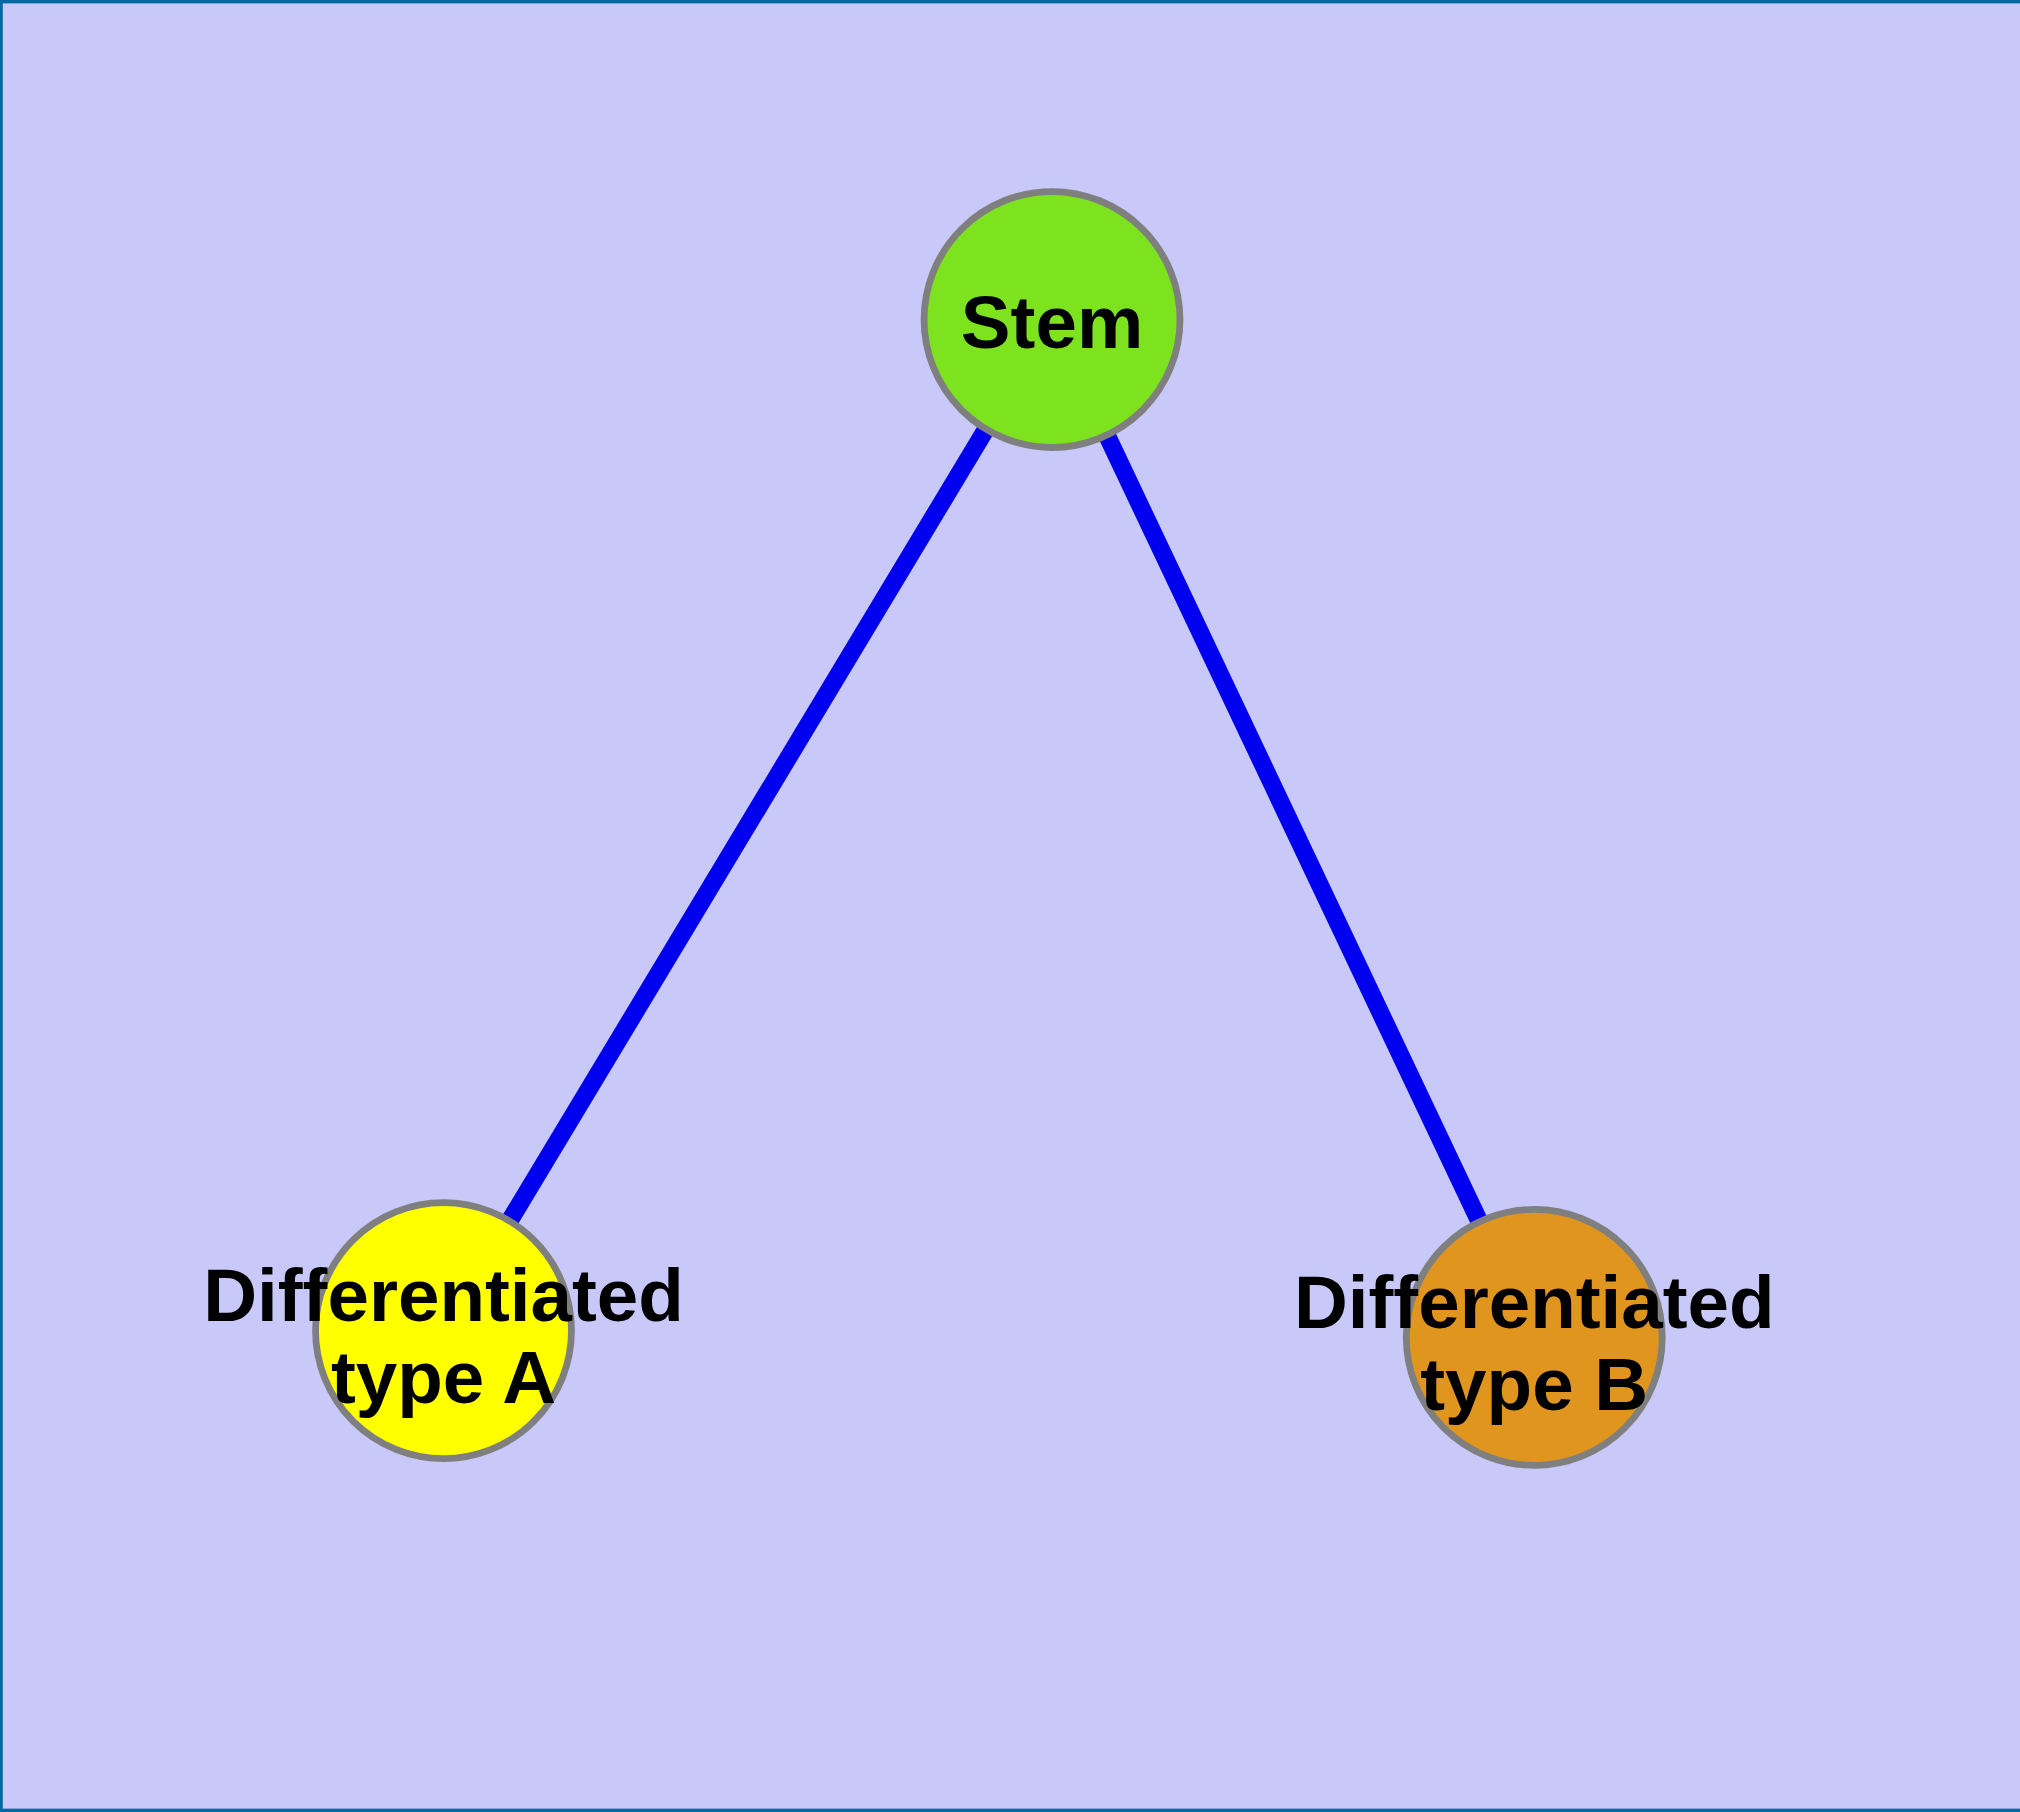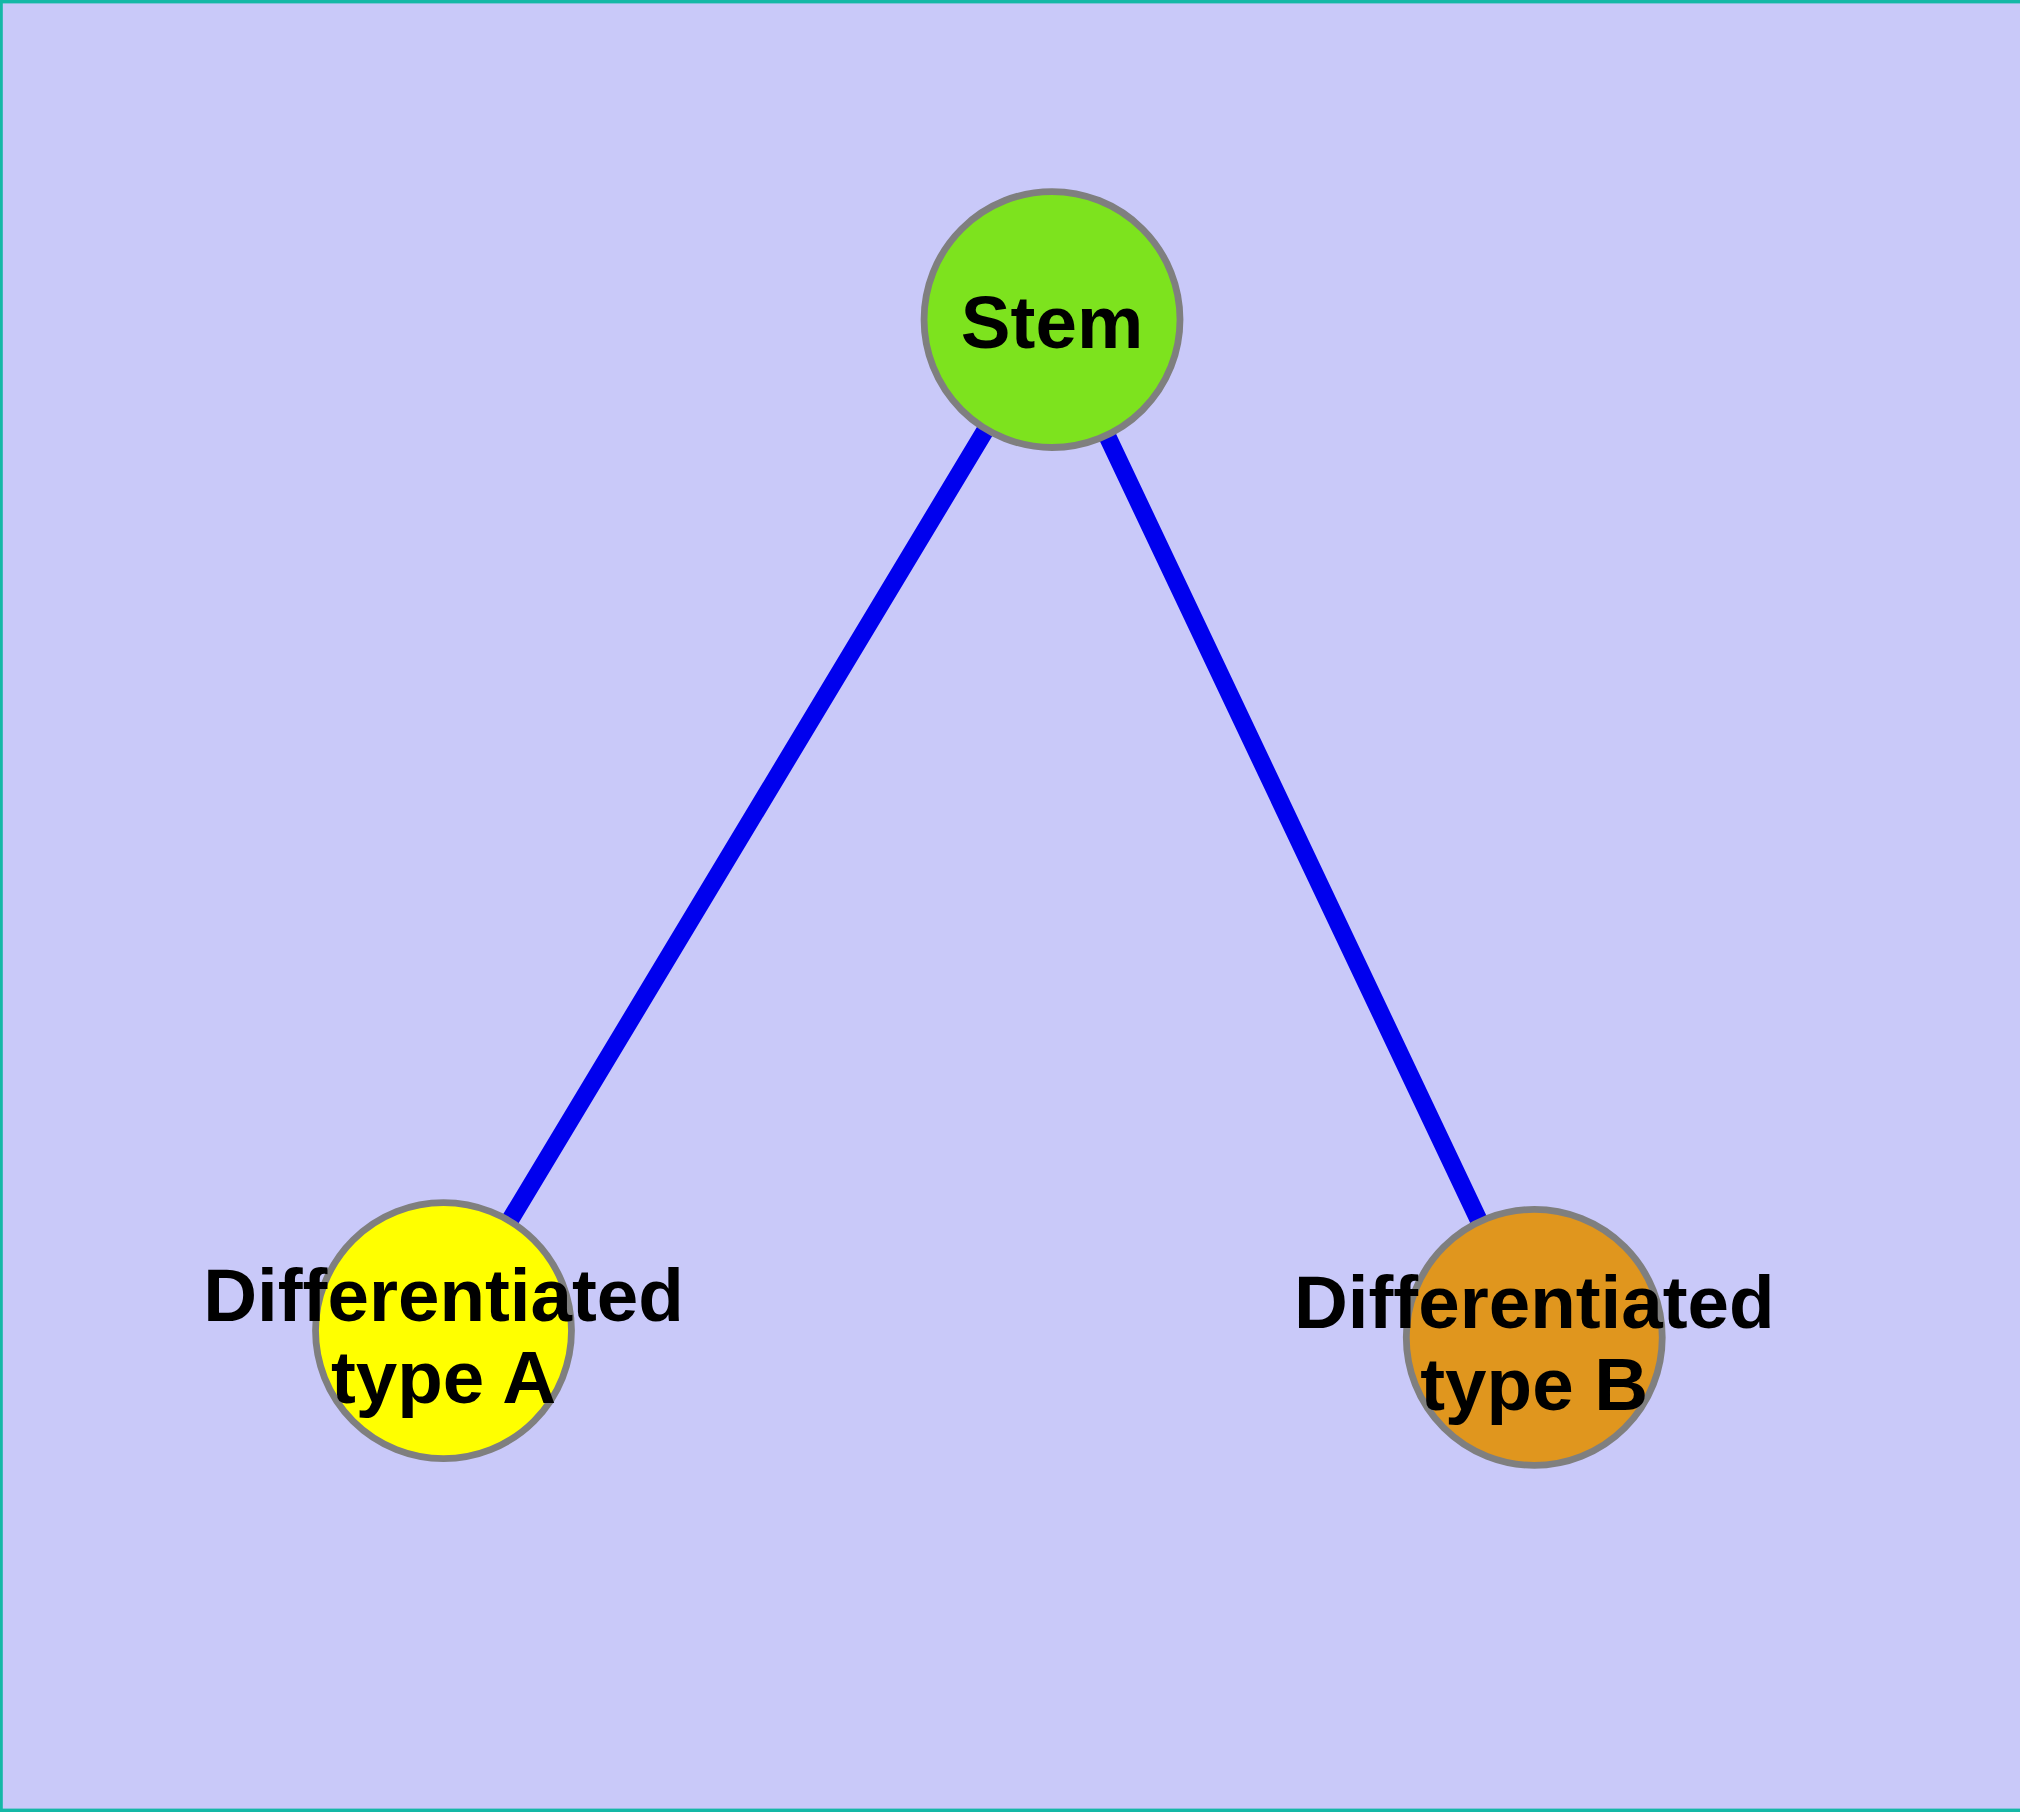--- a/index.html
+++ b/index.html
@@ -5,21 +5,21 @@
   html, body {
     margin: 0;
     padding: 0;
     background: #ffffff;
     font-family: "Liberation Sans", sans-serif;
   }
   .canvas {
     position: relative;
     width: 2021px;
     height: 1812px;
-    background: #14b8a6;
+    background: #0369a1;
     overflow: hidden;
   }
   svg { display: block; }
   .node-label, .graph-label {
     font-family: "Liberation Sans", "DejaVu Sans", sans-serif;
     font-weight: bold;
     font-size: 88px;
   }
 </style>
 </head>

